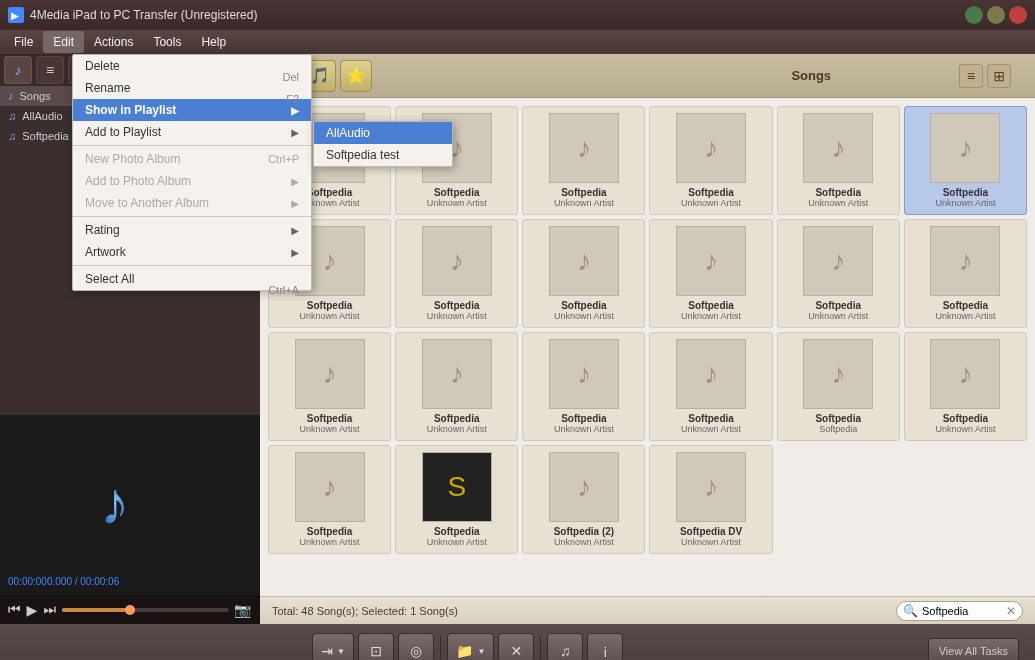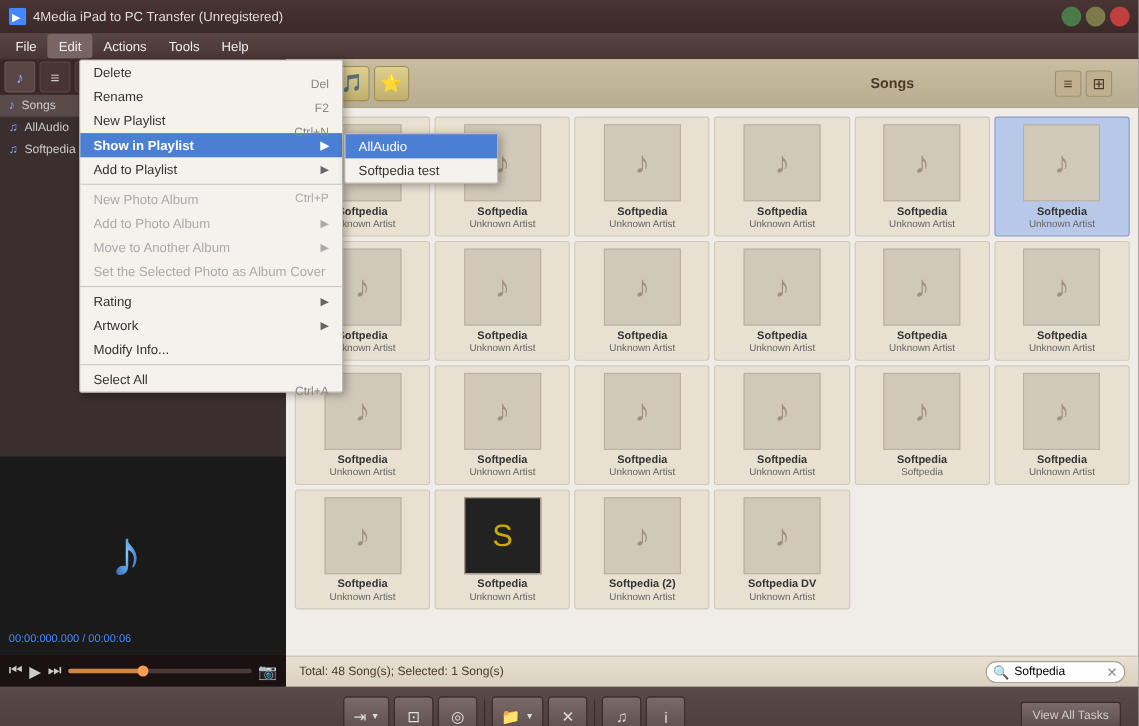--- a/index.html
+++ b/index.html
@@ -609,24 +609,20 @@
 
     <div class="edit-menu">
       <div class="edit-menu-item">
         <span>Delete</span>
         <span class="menu-shortcut">Del</span>
       </div>
       <div class="edit-menu-item">
         <span>Rename</span>
         <span class="menu-shortcut">F2</span>
       </div>
-      <div class="edit-menu-item">
-        <span>New Playlist</span>
-        <span class="menu-shortcut">Ctrl+N</span>
-      </div>
       <div class="edit-menu-item highlighted">
         <span>Show in Playlist</span>
         <span class="menu-arrow-white">▶</span>
       </div>
       <div class="edit-menu-item">
         <span>Add to Playlist</span>
         <span class="menu-arrow">▶</span>
       </div>
       <div class="edit-menu-separator"></div>
       <div class="edit-menu-item disabled">
@@ -634,35 +630,29 @@
         <span style="color:#aaa;font-size:11px;">Ctrl+P</span>
       </div>
       <div class="edit-menu-item disabled">
         <span>Add to Photo Album</span>
         <span class="menu-arrow" style="color:#aaa;">▶</span>
       </div>
       <div class="edit-menu-item disabled">
         <span>Move to Another Album</span>
         <span class="menu-arrow" style="color:#aaa;">▶</span>
       </div>
-      <div class="edit-menu-item disabled">
-        <span>Set the Selected Photo as Album Cover</span>
-      </div>
       <div class="edit-menu-separator"></div>
       <div class="edit-menu-item">
         <span>Rating</span>
         <span class="menu-arrow">▶</span>
       </div>
       <div class="edit-menu-item">
         <span>Artwork</span>
         <span class="menu-arrow">▶</span>
       </div>
-      <div class="edit-menu-item">
-        <span>Modify Info...</span>
-      </div>
       <div class="edit-menu-separator"></div>
       <div class="edit-menu-item">
         <span>Select All</span>
         <span class="menu-shortcut">Ctrl+A</span>
       </div>
 
       <div class="submenu" style="top: 66px;">
         <div class="submenu-item highlighted">
           <span>AllAudio</span>
         </div>

